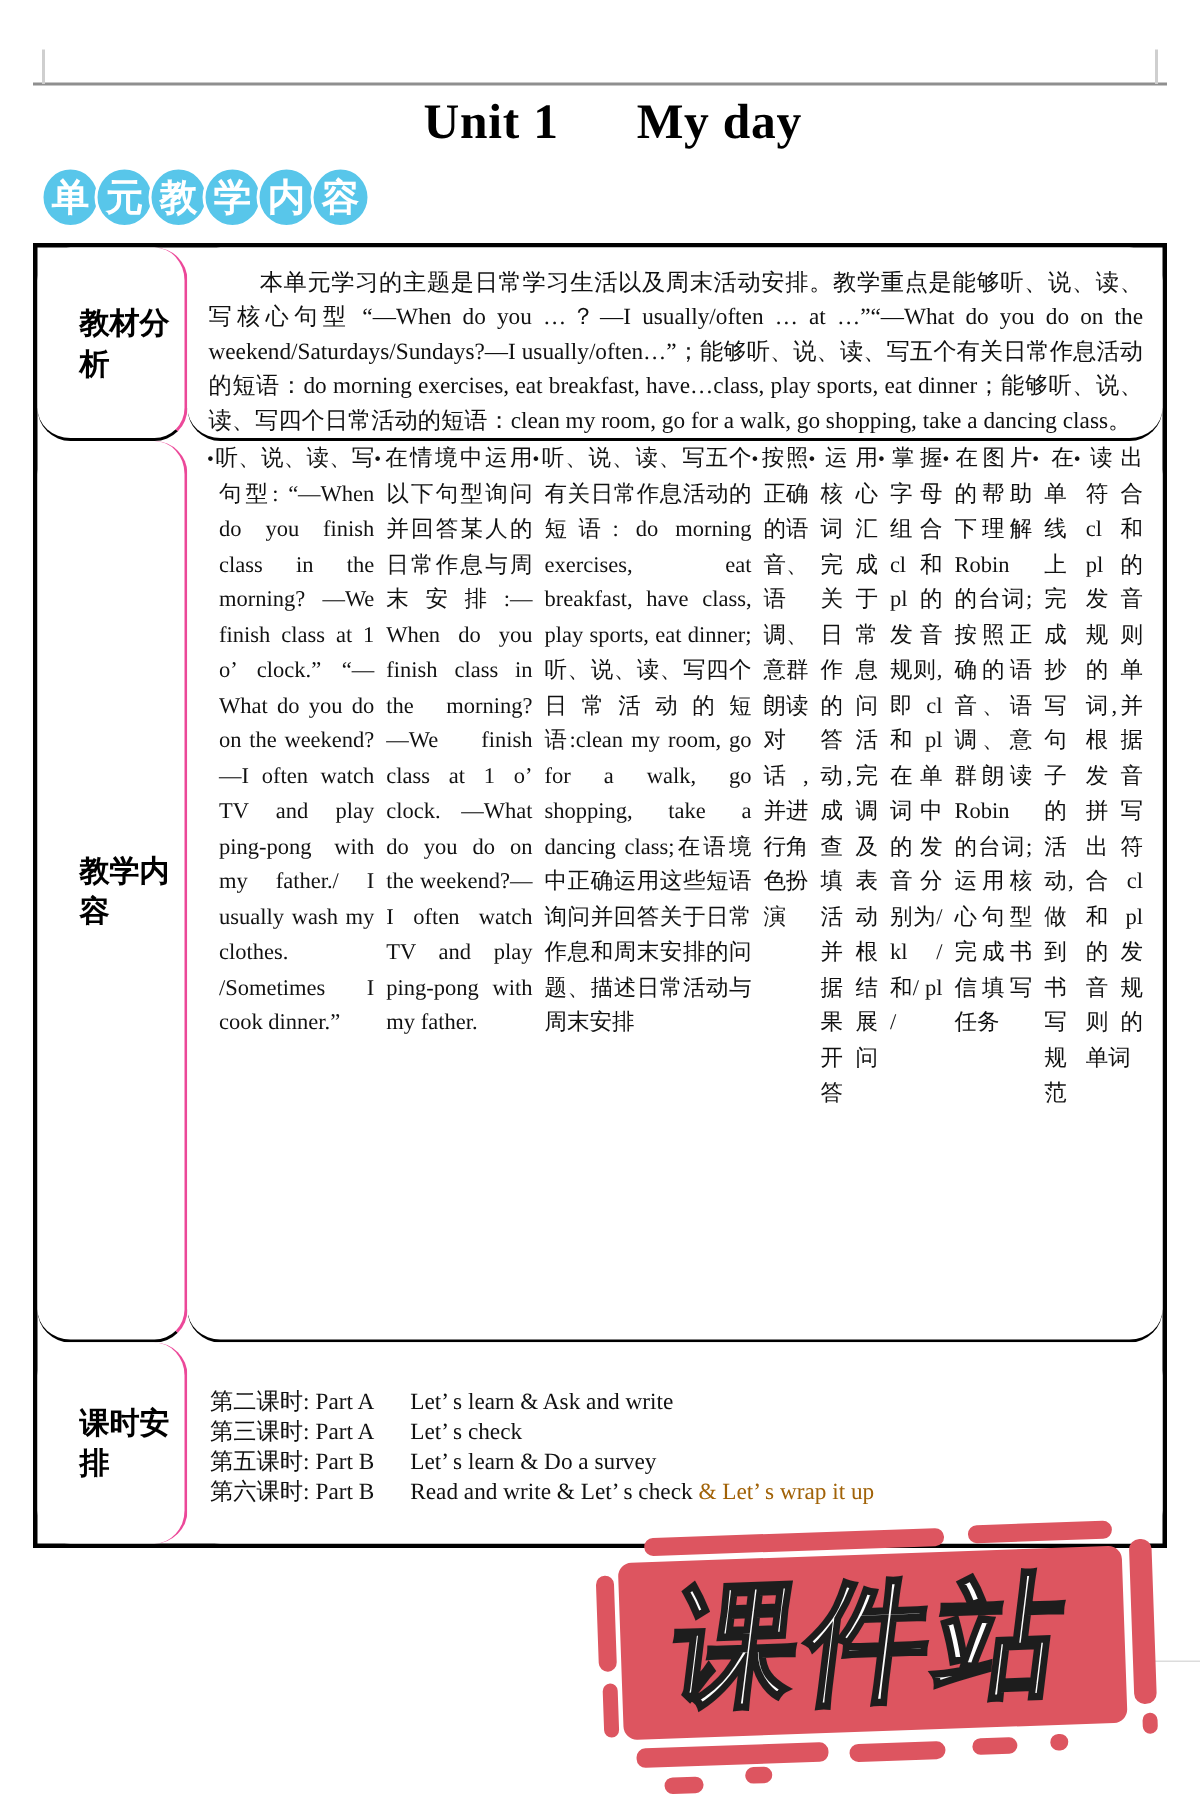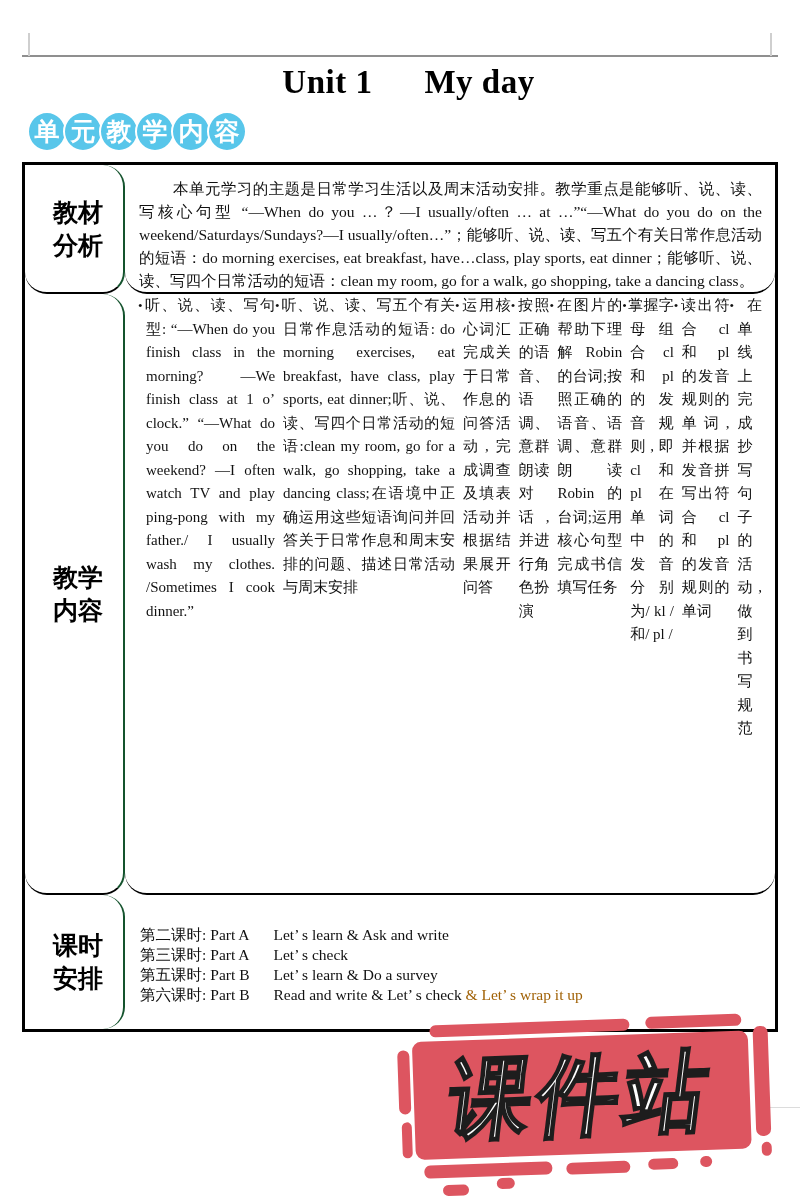--- a/index.html
+++ b/index.html
@@ -21,22 +21,22 @@
   .badge { position:absolute; left:27px; top:111px; display:flex; }
   .badge-circle { width:40px; height:41px; border-radius:50%; background:#58c6ea;
                   border:2px solid #fff; margin-left:-4px; display:flex; align-items:center; justify-content:center;
                   color:#fff; font-size:25px; font-weight:bold; font-family:"Liberation Serif",serif; }
   .badge-circle:first-child { margin-left:0; }
 
   
   .main-table { position:absolute; left:22px; top:162px; width:756px; border:3px solid #000;
                 display:grid; grid-template-columns:100px 1fr; grid-template-rows:129px 601px 134px; background:#fff; }
   .cell { background:#fff;border-radius:22px; }
-  .cell-label { border-right:2px solid #14532d; display:flex; align-items:center; justify-content:center;
-                font-family:"Liberation Sans","DejaVu Sans",sans-serif; font-weight:600; font-size:25px; color:#000;padding-left:28px; }
+  .cell-label { border-right:2px solid #ec4899; display:flex; align-items:center; justify-content:center;
+                font-family:"Liberation Sans","DejaVu Sans",sans-serif; font-weight:600; font-size:20px; color:#000;padding-left:28px; }
   .row-border { border-bottom:2px solid #000; }
 
   .cell-analysis { padding:12px 13px 0 14px; font-size:15.5px; line-height:23px;
                    text-align:justify; }
   .cell-analysis p { text-indent:2.2em; }
 
   .cell-content { padding:0 13px 0 13px; display:flex; flex-direction:row; justify-content:center; }
   .bullet-item { font-size:15px; line-height:23.5px; text-align:justify; padding-left:8px; text-indent:-8px; }
   .blt { font-size:13px; margin-right:1px; }
 
@@ -94,27 +94,28 @@
   <div class="main-table">
 
     <div class="cell cell-label row-border">教材分析</div>
     <div class="cell cell-analysis row-border">
       <p>本单元学习的主题是日常学习生活以及周末活动安排。教学重点是能够听、说、读、写核心句型 “—When do you …？—I usually/often … at …”“—What do you do on the weekend/Saturdays/Sundays?—I usually/often…”；能够听、说、读、写五个有关日常作息活动的短语：do morning exercises, eat breakfast, have…class, play sports, eat dinner；能够听、说、读、写四个日常活动的短语：clean my room, go for a walk, go shopping, take a dancing class。</p>
     </div>
 
     <div class="cell cell-label row-border">教学内容</div>
     <div class="cell cell-content row-border">
       <div class="bullet-item"><span class="blt">•</span><span>听、说、读、写句型: “—When do you finish class in the morning?  —We finish class at 1 o’ clock.” “—What do you do on the weekend?  —I often watch TV and play ping-pong with my father./ I usually wash my clothes. /Sometimes I cook dinner.”</span></div>
+        <div class="bullet-item"><span class="blt">•</span><span>在情境中运用以下句型询问并回答某人的日常作息与周末安排:—When do you finish class in the morning?  —We finish class at 1 o’ clock.  —What do you do on the weekend?—  I often watch TV and play ping-pong with my father.</span></div>
         <div class="bullet-item"><span class="blt">•</span><span>听、说、读、写五个有关日常作息活动的短语: do morning exercises, eat breakfast, have class, play sports, eat dinner;听、说、读、写四个日常活动的短语:clean my room, go for a walk, go shopping, take a dancing class;在语境中正确运用这些短语询问并回答关于日常作息和周末安排的问题、描述日常活动与周末安排</span></div>
+        <div class="bullet-item"><span class="blt">•</span><span>按照正确的语音、语调、意群朗读对话,并进行角色扮演</span></div>
         <div class="bullet-item"><span class="blt">•</span><span>运用核心词汇完成关于日常作息的问答活动,完成调查及填表活动并根据结果展开问答</span></div>
-        <div class="bullet-item"><span class="blt">•</span><span>按照正确的语音、语调、意群朗读对话,并进行角色扮演</span></div>
+        <div class="bullet-item"><span class="blt">•</span><span>掌握字母组合 cl 和 pl 的发音规则,即 cl 和 pl 在单词中的发音分别为/ kl /  和/ pl /</span></div>
         <div class="bullet-item"><span class="blt">•</span><span>在图片的帮助下理解 Robin 的台词;按照正确的语音、语调、意群朗读 Robin 的台词;运用核心句型完成书信填写任务</span></div>
-        <div class="bullet-item"><span class="blt">•</span><span>掌握字母组合 cl 和 pl 的发音规则,即 cl 和 pl 在单词中的发音分别为/ kl /  和/ pl /</span></div>
+        <div class="bullet-item"><span class="blt">•</span><span>在单线上完成抄写句子的活动,做到书写规范</span></div>
         <div class="bullet-item"><span class="blt">•</span><span>读出符合 cl 和 pl 的发音规则的单词,并根据发音拼写出符合 cl 和 pl 的发音规则的单词</span></div>
-        <div class="bullet-item"><span class="blt">•</span><span>在单线上完成抄写句子的活动,做到书写规范</span></div>
     </div>
 
     <div class="cell cell-label">课时安排</div>
     <div class="cell cell-lessons">
         <div class="lesson-line"><span class="lesson-period">第二课时:</span><span class="lesson-part">Part A</span><span>Let’ s learn &amp; Ask and write</span></div>
         <div class="lesson-line"><span class="lesson-period">第三课时:</span><span class="lesson-part">Part A</span><span>Let’ s check</span></div>
         <div class="lesson-line"><span class="lesson-period">第五课时:</span><span class="lesson-part">Part B</span><span>Let’ s learn &amp; Do a survey</span></div>
         <div class="lesson-line"><span class="lesson-period">第六课时:</span><span class="lesson-part">Part B</span><span>Read and write &amp; Let’ s check </span><span class="lesson-extra">&amp; Let’ s wrap it up</span></div>
     </div>
 

